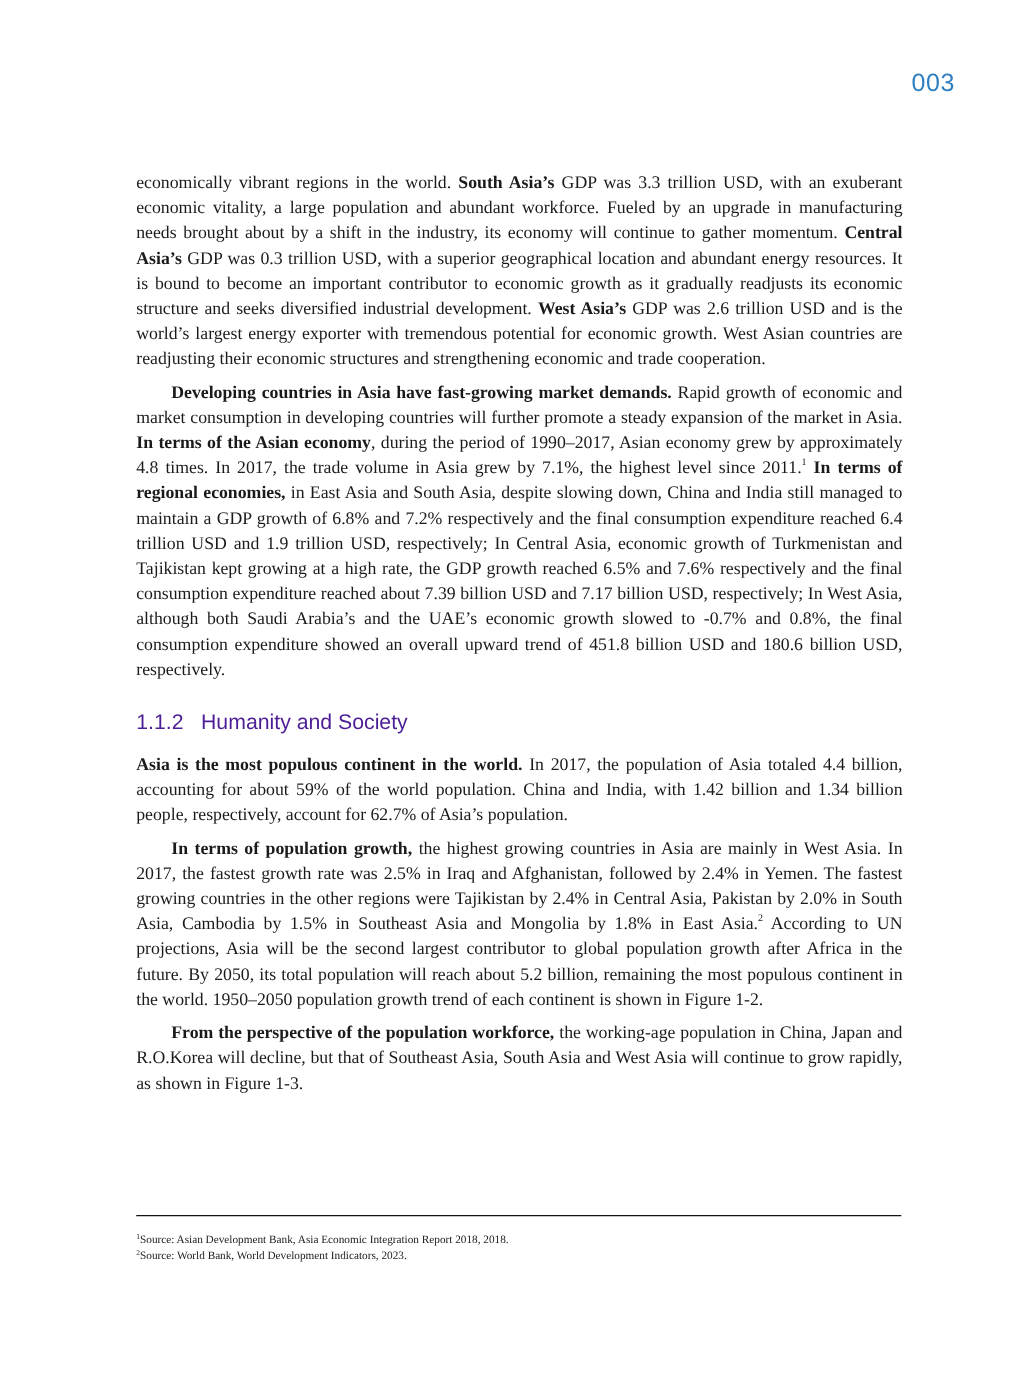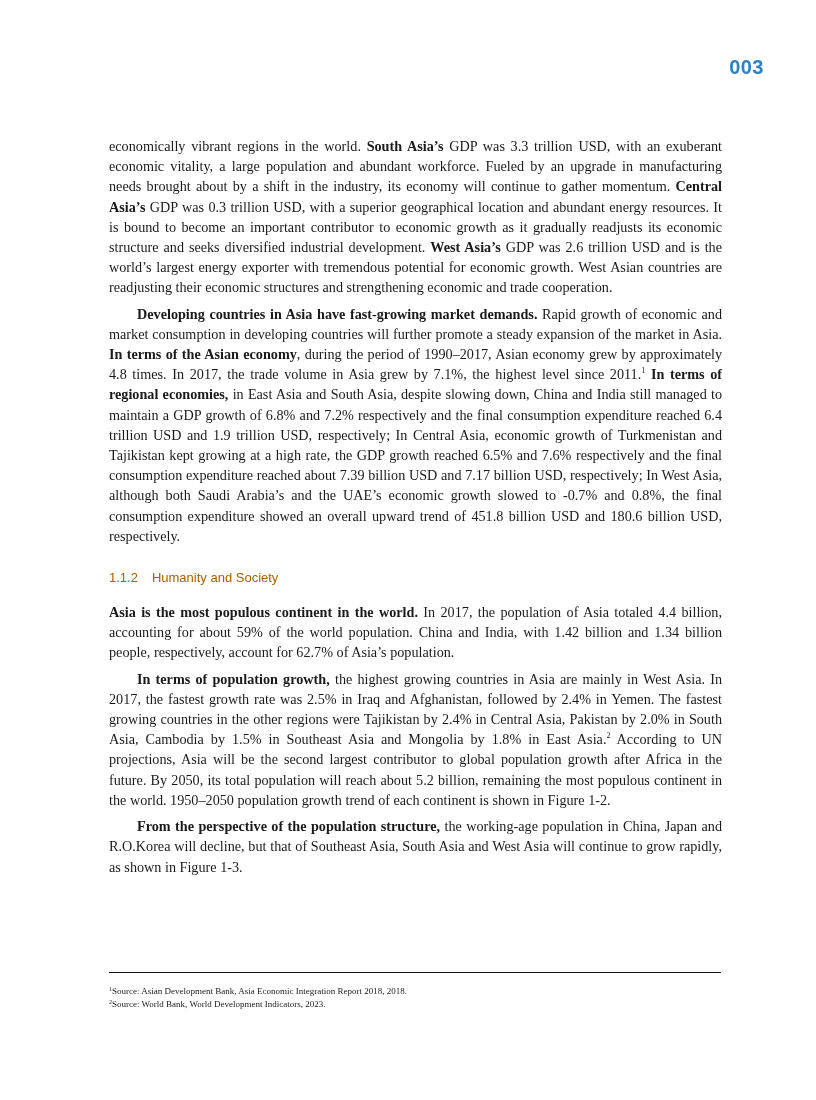--- a/index.html
+++ b/index.html
@@ -13,21 +13,21 @@
       position: relative;
       overflow: hidden;
       font-family: "Liberation Serif", serif;
       color: #1a1a1a;
     }
     .page-number {
       position: absolute;
       top: 56px;
       right: 52px;
       font-family: "Liberation Sans", sans-serif;
-      font-weight: bold;
+      font-weight: normal;
       font-size: 20px;
       color: #2f7fc1;
       letter-spacing: 0.5px;
     }
     .content {
       position: absolute;
       left: 109px;
       top: 136px;
       width: 613px;
     }
@@ -44,23 +44,23 @@
     .para b {
       font-weight: bold;
     }
     .para sup {
       font-size: 8px;
       line-height: 0;
       vertical-align: 6px;
     }
     .heading {
       font-family: "Liberation Sans", sans-serif;
-      font-size: 13px;
+      font-size: 17px;
       font-weight: normal;
-      color: #a16207;
+      color: #4c1d95;
       margin: 20px 0 12px 0;
       line-height: 24px;
     }
     .heading .num {
       display: inline-block;
       margin-right: 14px;
     }
     .footnote-rule {
       position: absolute;
       left: 109px;
@@ -94,21 +94,21 @@
   <p class="para"><span>economically vibrant regions in the world. </span><b>South Asia’s</b><span> GDP was 3.3 trillion USD, with an exuberant economic vitality, a large population and abundant workforce. Fueled by an upgrade in manufacturing needs brought about by a shift in the industry, its economy will continue to gather momentum. </span><b>Central Asia’s</b><span> GDP was 0.3 trillion USD, with a superior geographical location and abundant energy resources. It is bound to become an important contributor to economic growth as it gradually readjusts its economic structure and seeks diversified industrial development. </span><b>West Asia’s</b><span> GDP was 2.6 trillion USD and is the world’s largest energy exporter with tremendous potential for economic growth. West Asian countries are readjusting their economic structures and strengthening economic and trade cooperation.</span></p>
 
   <p class="para indent"><b>Developing countries in Asia have fast-growing market demands.</b><span> Rapid growth of economic and market consumption in developing countries will further promote a steady expansion of the market in Asia. </span><b>In terms of the Asian economy</b><span>, during the period of 1990–2017, Asian economy grew by approximately 4.8 times. In 2017, the trade volume in Asia grew by 7.1%, the highest level since 2011.</span><sup>1</sup><span> </span><b>In terms of regional economies,</b><span> in East Asia and South Asia, despite slowing down, China and India still managed to maintain a GDP growth of 6.8% and 7.2% respectively and the final consumption expenditure reached 6.4 trillion USD and 1.9 trillion USD, respectively; In Central Asia, economic growth of Turkmenistan and Tajikistan kept growing at a high rate, the GDP growth reached 6.5% and 7.6% respectively and the final consumption expenditure reached about 7.39 billion USD and 7.17 billion USD, respectively; In West Asia, although both Saudi Arabia’s and the UAE’s economic growth slowed to -0.7% and 0.8%, the final consumption expenditure showed an overall upward trend of 451.8 billion USD and 180.6 billion USD, respectively.</span></p>
 
   <h2 class="heading"><span class="num">1.1.2</span><span>Humanity and Society</span></h2>
 
   <p class="para"><b>Asia is the most populous continent in the world.</b><span> In 2017, the population of Asia totaled 4.4 billion, accounting for about 59% of the world population. China and India, with 1.42 billion and 1.34 billion people, respectively, account for 62.7% of Asia’s population.</span></p>
 
   <p class="para indent"><b>In terms of population growth,</b><span> the highest growing countries in Asia are mainly in West Asia. In 2017, the fastest growth rate was 2.5% in Iraq and Afghanistan, followed by 2.4% in Yemen. The fastest growing countries in the other regions were Tajikistan by 2.4% in Central Asia, Pakistan by 2.0% in South Asia, Cambodia by 1.5% in Southeast Asia and Mongolia by 1.8% in East Asia.</span><sup>2</sup><span> According to UN projections, Asia will be the second largest contributor to global population growth after Africa in the future. By 2050, its total population will reach about 5.2 billion, remaining the most populous continent in the world. 1950–2050 population growth trend of each continent is shown in Figure 1-2.</span></p>
 
-  <p class="para indent"><b>From the perspective of the population structure,</b><span> the working-age population in China, Japan and R.O.Korea will decline, but that of Southeast Asia, South Asia and West Asia will continue to grow rapidly, as shown in Figure 1-3.</span></p>
+  <p class="para indent"><b>From the perspective of the population workforce,</b><span> the working-age population in China, Japan and R.O.Korea will decline, but that of Southeast Asia, South Asia and West Asia will continue to grow rapidly, as shown in Figure 1-3.</span></p>
 
 </div>
 
 <div class="footnote-rule"></div>
 
 <div class="footnotes">
   <div><sup>1</sup><span>Source: Asian Development Bank, Asia Economic Integration Report 2018, 2018.</span></div>
   <div><sup>2</sup><span>Source: World Bank, World Development Indicators, 2023.</span></div>
 </div>
 

